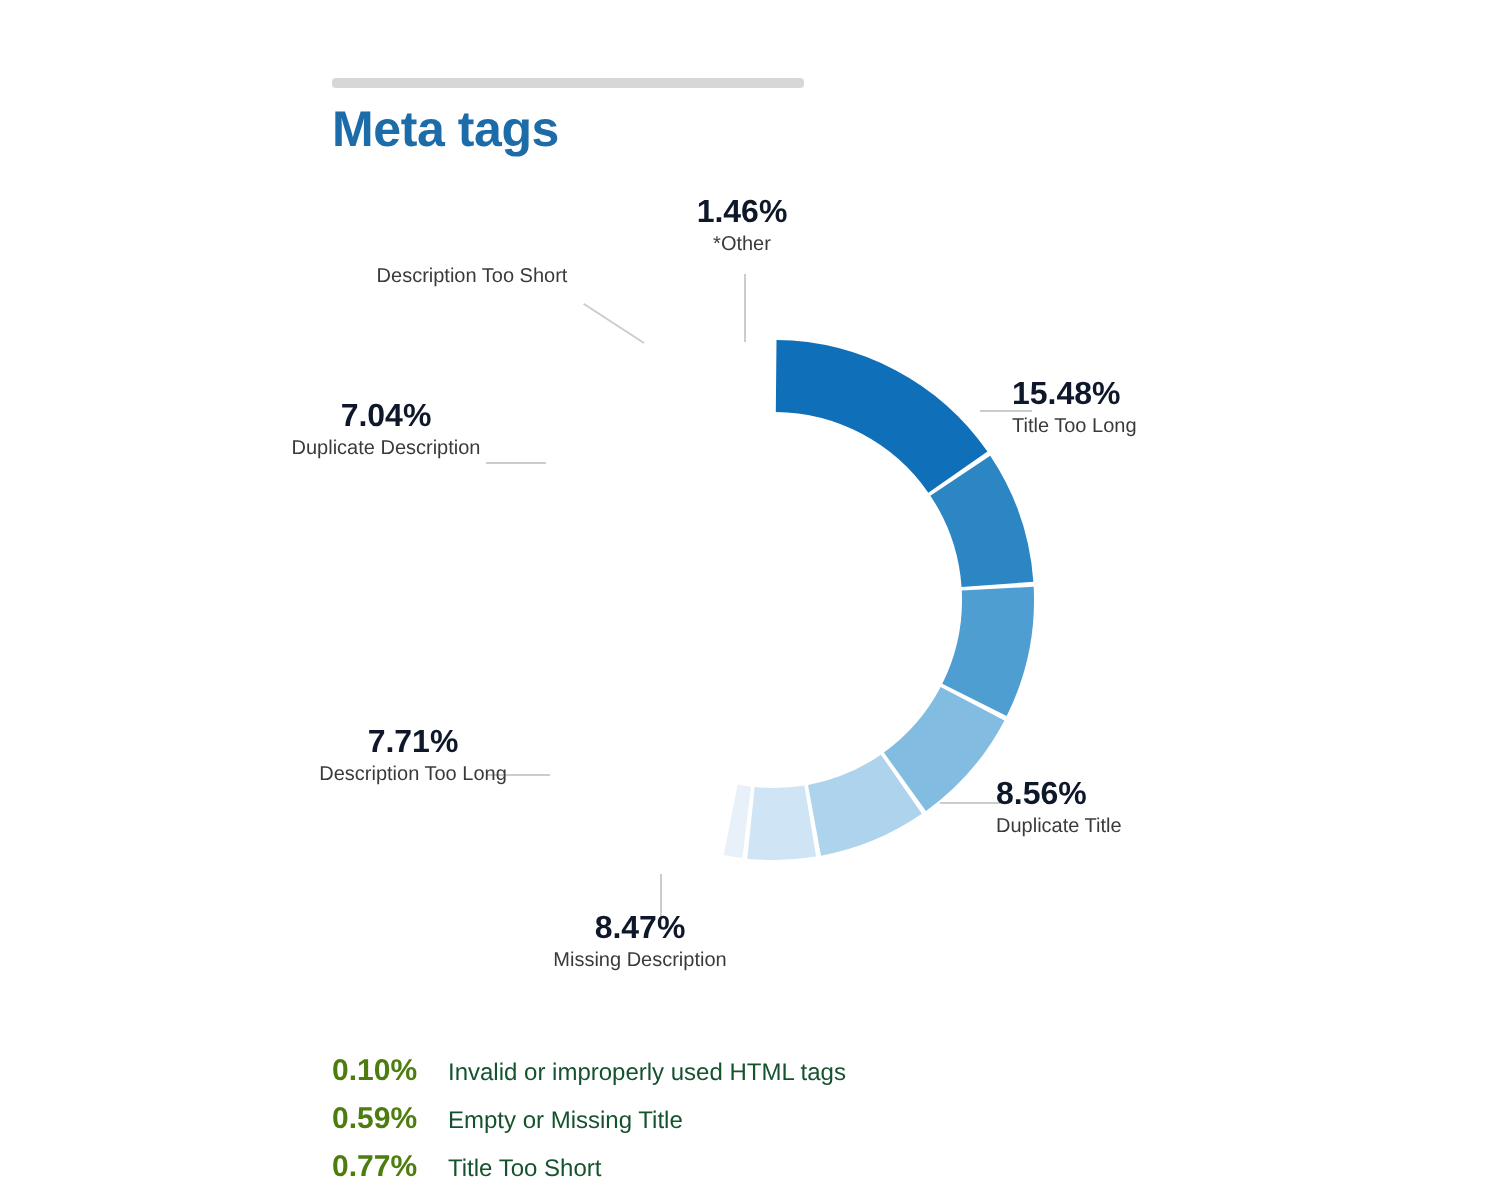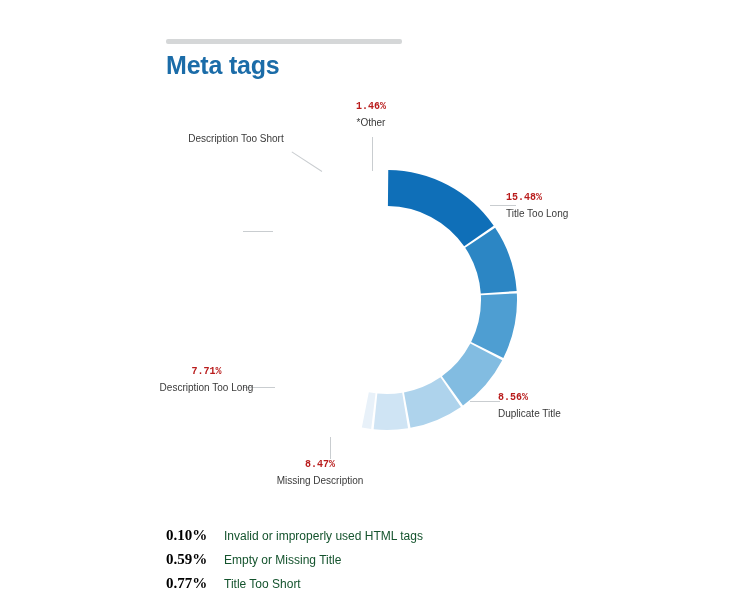--- a/index.html
+++ b/index.html
@@ -38,26 +38,25 @@
     width: 276px; height: 276px;
   }
   .donut-svg { display: block; }
 
   
   .label {
     position: absolute;
     color: #1a1a1a;
   }
   .label .pct {
-    font-size: 10px;
+    font-size: 16px;
     font-weight: bold;
-    color: #b91c1c;
+    color: #0f172a;
     display: block;
     line-height: 18px;
-    font-family: Liberation Mono, monospace;
   }
   .label .name {
     font-size: 10px;
     color: #3a3a3a;
     display: block;
     line-height: 13px;
   }
   .label.left  { }
   .label.center{ text-align: center; }
 
@@ -90,24 +89,23 @@
     width: 430px;
   }
   .fn-row {
     display: flex;
     align-items: baseline;
     height: 24px;
   }
   .fn-pct {
     font-size: 15px;
     font-weight: bold;
-    color: #000000;
+    color: #4d7c0f;
     width: 58px;
     flex: 0 0 58px;
-    font-family: Liberation Serif, serif;
   }
   .fn-name {
     font-size: 12px;
     color: #14532d;
   }
 </style>
 </head>
 <body>
 
 <div class="page">
@@ -147,20 +145,24 @@
 
   <div class="label center lbl-other">
     <span class="pct">1.46%</span>
     <span class="name">*Other</span>
   </div>
 
   <div class="label center lbl-dshort">
     <span class="name">Description Too Short</span>
   </div>
 
+  <div class="label center lbl-ddup">
+    <span class="pct">7.04%</span>
+    <span class="name">Duplicate Description</span>
+  </div>
 
   <div class="label center lbl-dlong">
     <span class="pct">7.71%</span>
     <span class="name">Description Too Long</span>
   </div>
 
   <div class="label center lbl-missdesc">
     <span class="pct">8.47%</span>
     <span class="name">Missing Description</span>
   </div>

